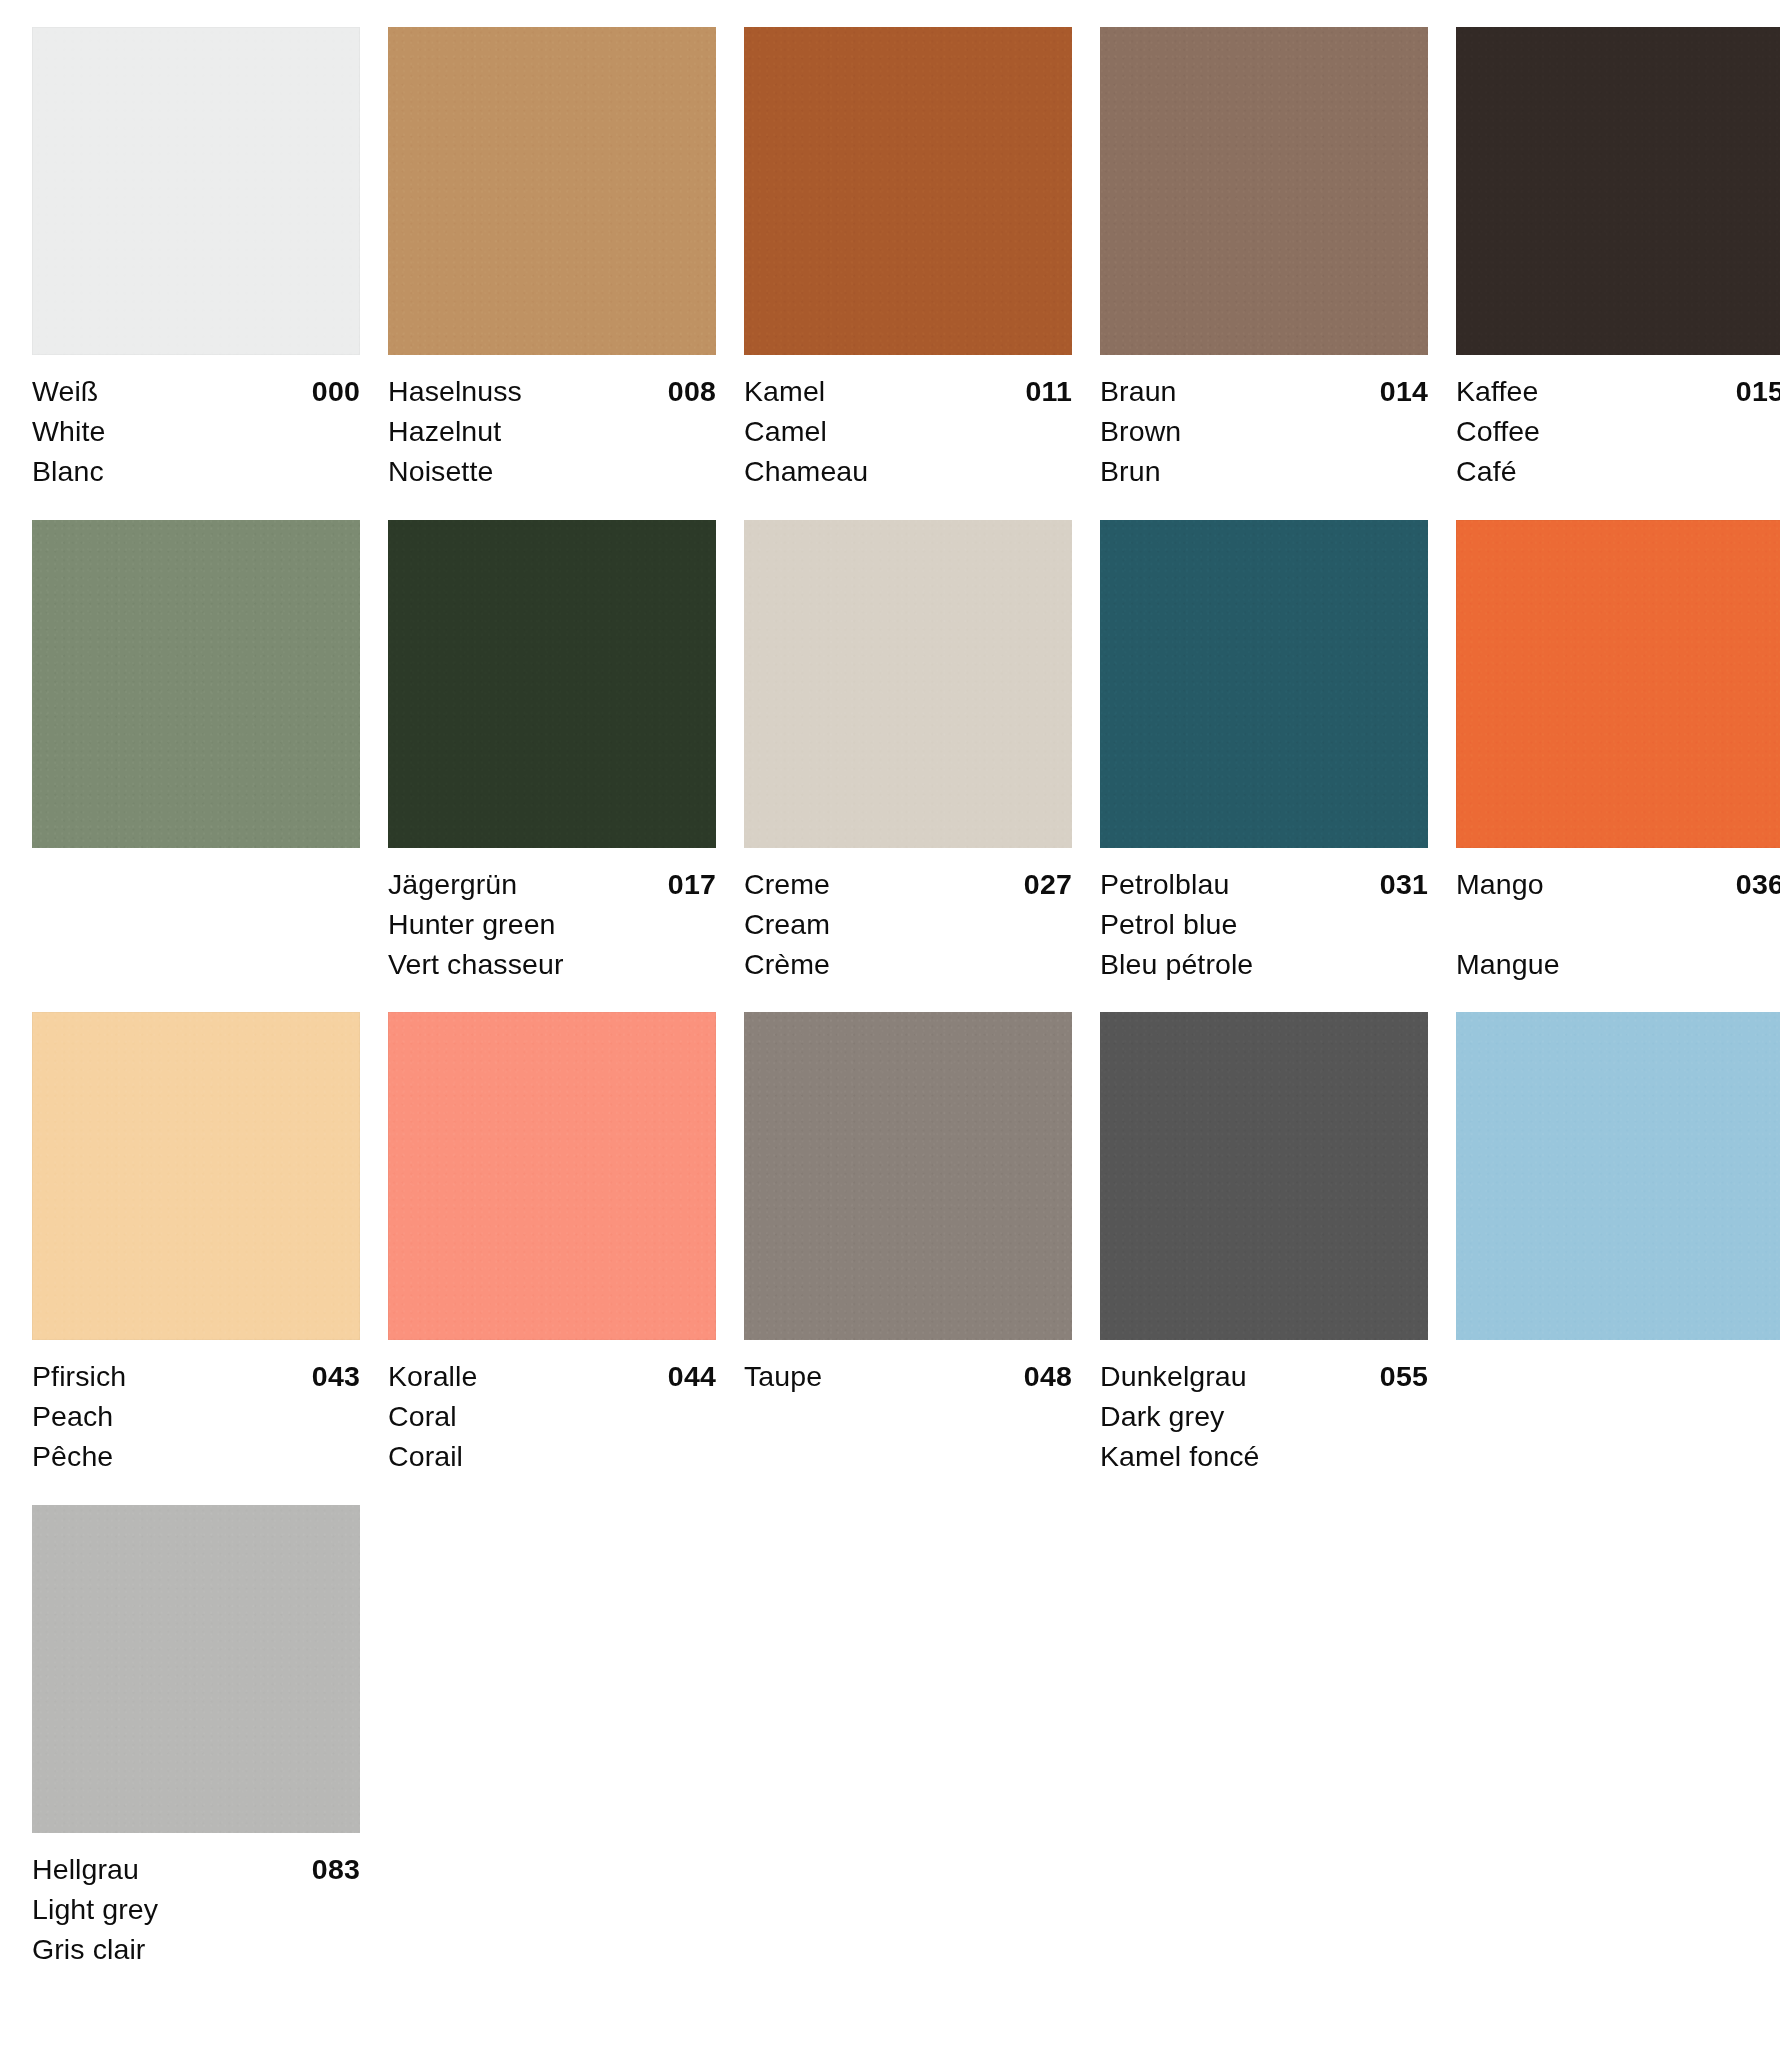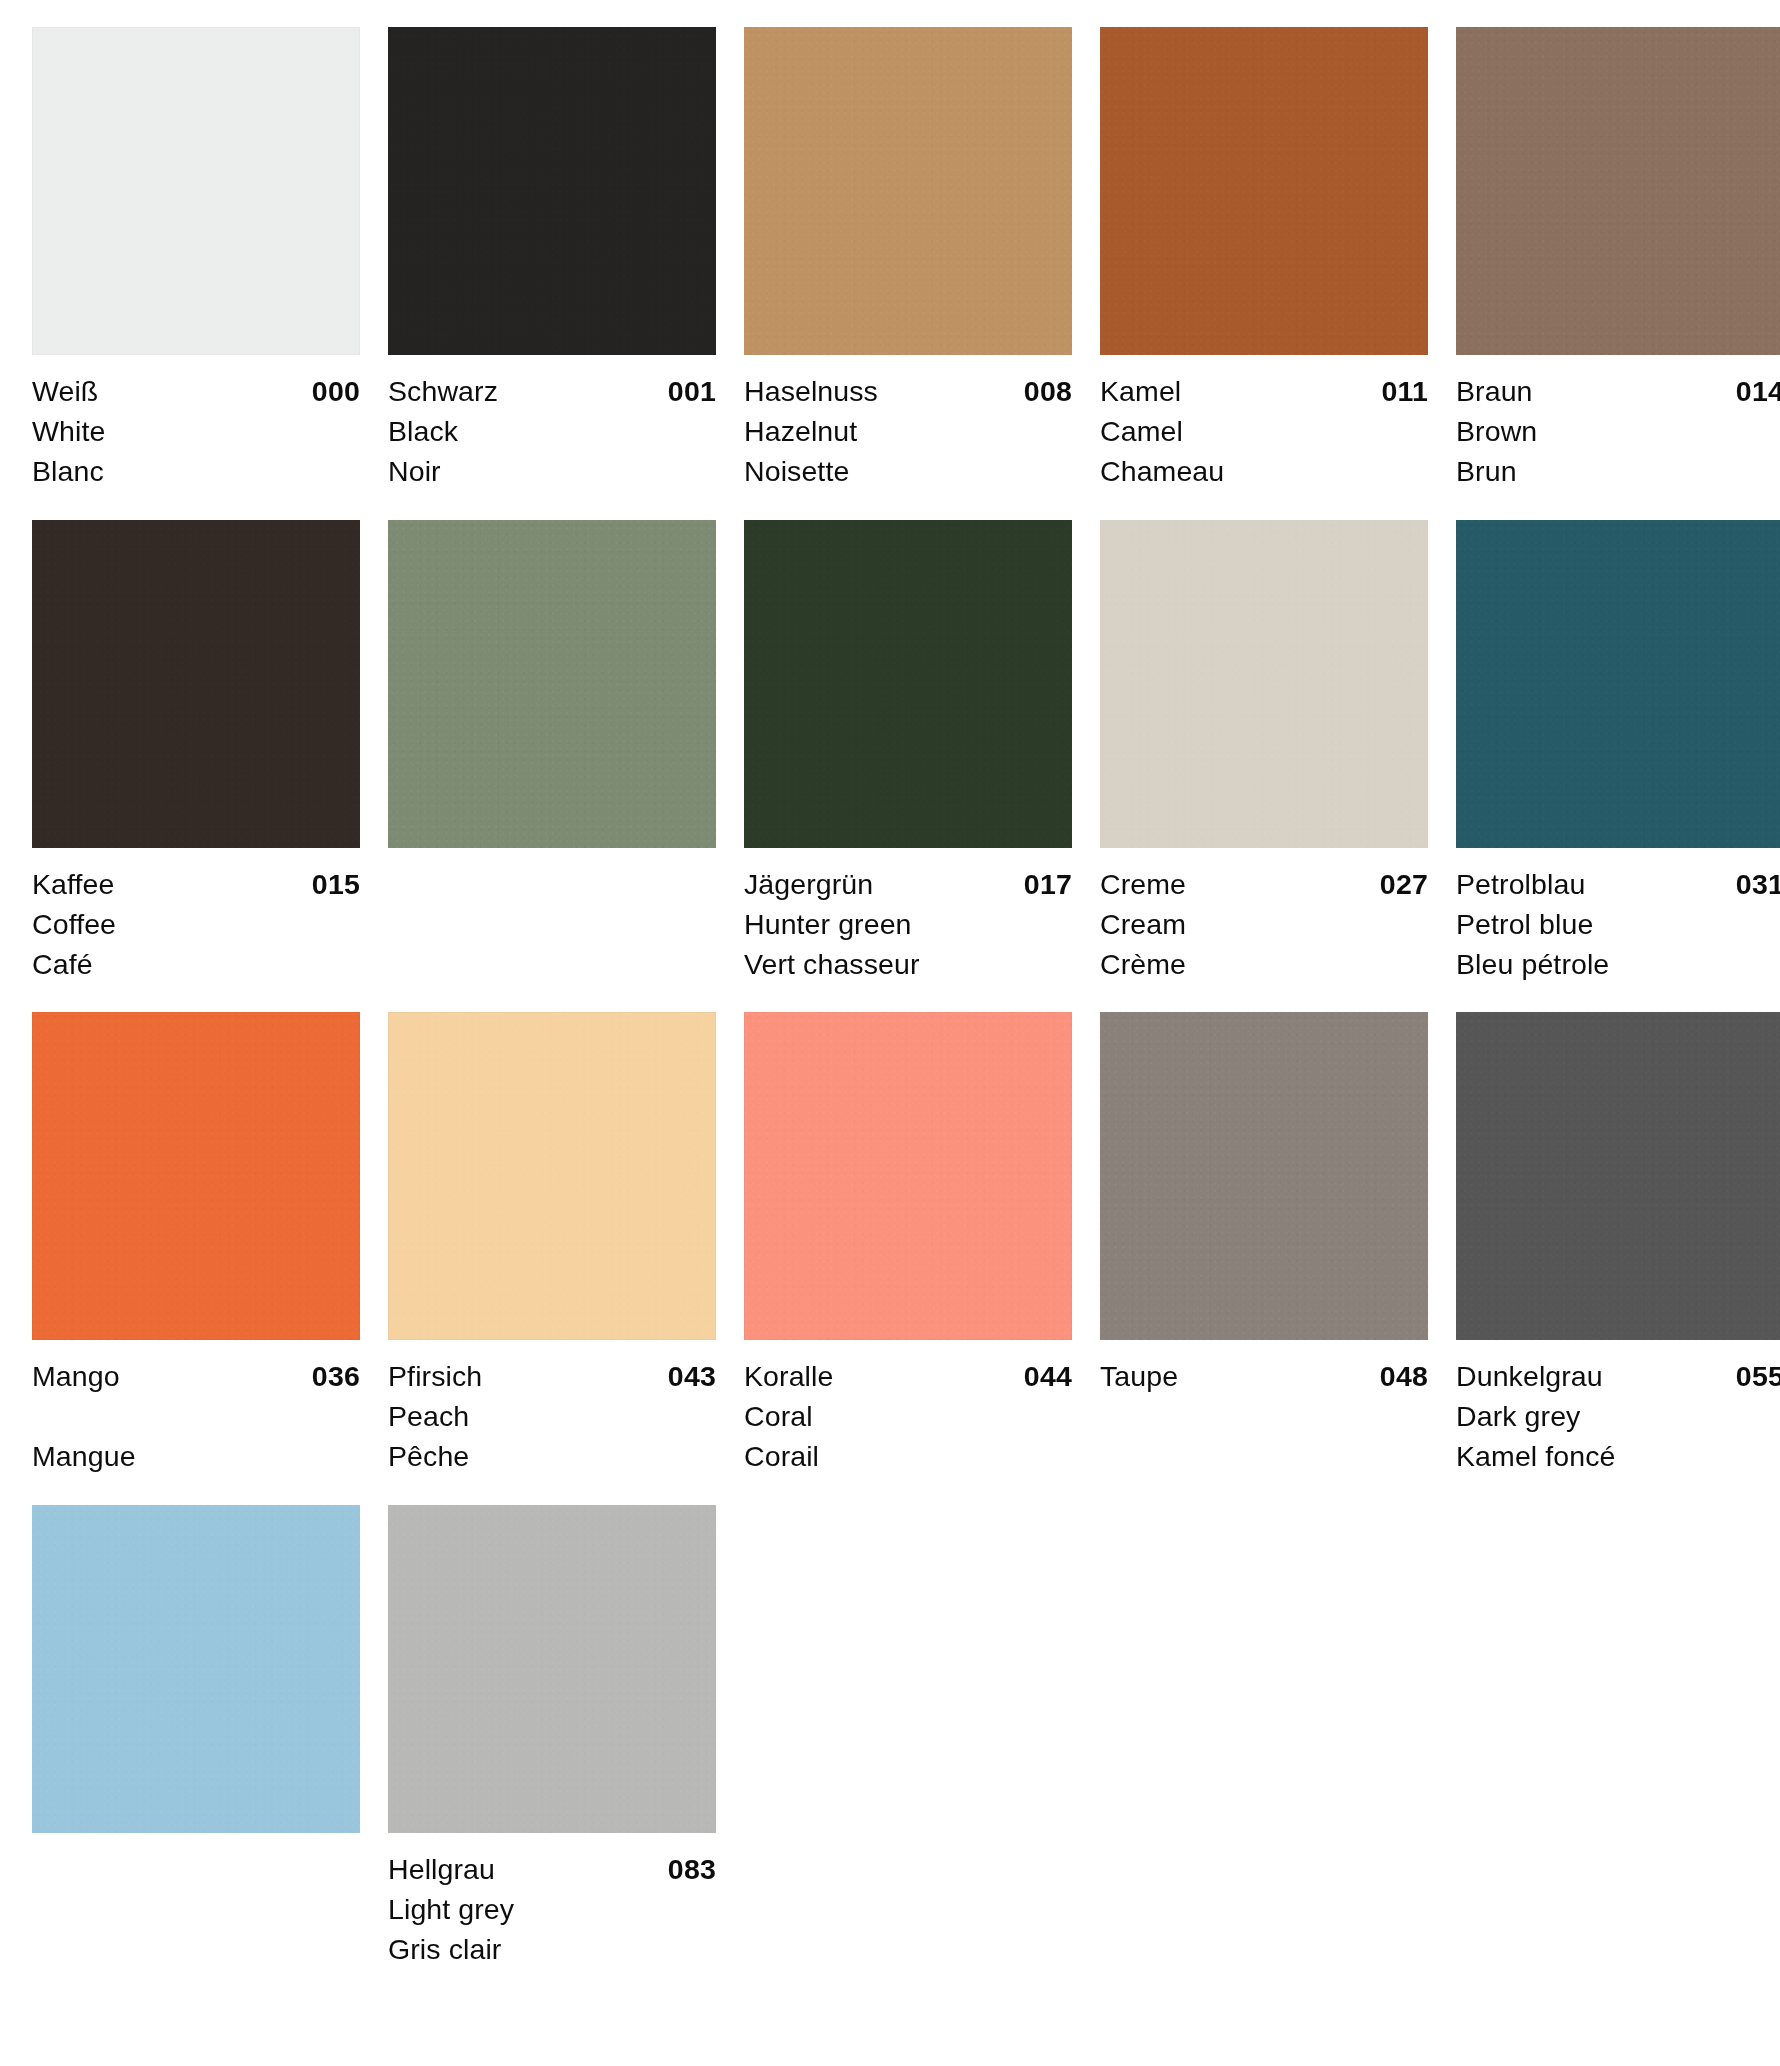--- a/index.html
+++ b/index.html
@@ -102,31 +102,20 @@
         <div class="swatch-labels">
           <div class="label-row-top">
             <div class="name-de">Weiß</div>
             <div class="code">000</div>
           </div>
           <div class="name-en">White</div>
           <div class="name-fr">Blanc</div>
         </div>
       </div>
       <div class="swatch-cell">
-        <div class="swatch-chip" style="background-color: rgb(36, 35, 34);"></div>
-        <div class="swatch-labels">
-          <div class="label-row-top">
-            <div class="name-de">Schwarz</div>
-            <div class="code">001</div>
-          </div>
-          <div class="name-en">Black</div>
-          <div class="name-fr">Noir</div>
-        </div>
-      </div>
-      <div class="swatch-cell">
         <div class="swatch-chip" style="background-color: rgb(191, 146, 99);"></div>
         <div class="swatch-labels">
           <div class="label-row-top">
             <div class="name-de">Haselnuss</div>
             <div class="code">008</div>
           </div>
           <div class="name-en">Hazelnut</div>
           <div class="name-fr">Noisette</div>
         </div>
       </div>

